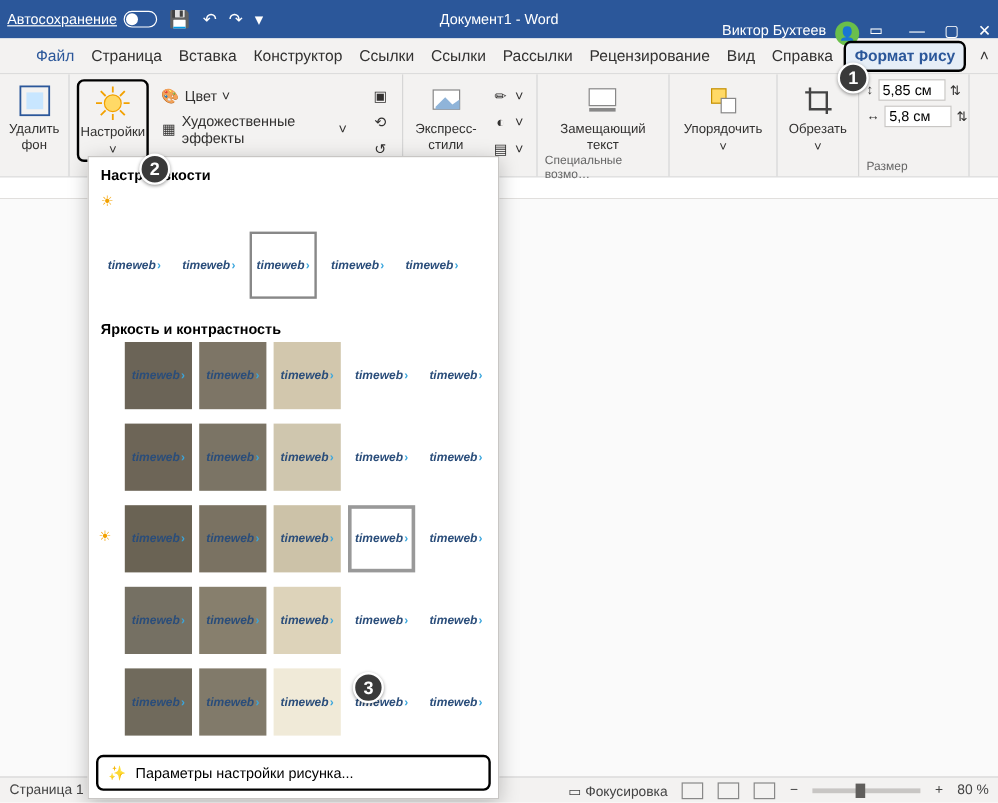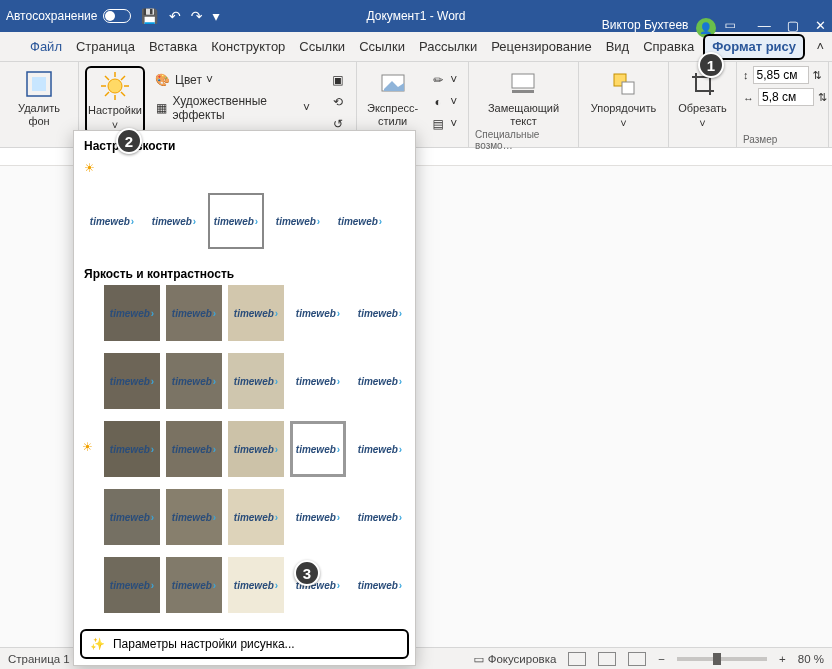--- a/index.html
+++ b/index.html
@@ -1,19 +1,19 @@
 <!DOCTYPE html>
 <html><head>
 <meta charset="utf-8">
 <style>
 * { margin: 0; padding: 0; box-sizing: border-box; font-family: "Segoe UI", Arial, sans-serif; }
 body { background: #fff; width: 832px; height: 669px; overflow: hidden; position: relative; }
 
 .titlebar { background: #2b579a; height: 32px; display: flex; align-items: center; color: #fff; font-size: 12px; padding: 0 6px; }
-.titlebar .autosave { display: flex; align-items: center; gap: 6px; }
+.titlebar .autosave { display: flex; align-items: center; gap: 6px; text-decoration: underline; }
 .titlebar .toggle { width: 28px; height: 14px; border: 1px solid #fff; border-radius: 7px; position: relative; }
 .titlebar .toggle::after { content: ""; position: absolute; left: 1px; top: 1px; width: 10px; height: 10px; border-radius: 50%; background: #fff; }
 .titlebar .qat { display: flex; gap: 10px; margin-left: 10px; align-items: center; }
 .titlebar .qat span { font-size: 14px; }
 .titlebar .doctitle { position: absolute; left: 50%; transform: translateX(-50%); }
 .titlebar .user { margin-left: auto; display: flex; align-items: flex-start; gap: 8px; margin-top: 24px; }
 .titlebar .avatar { width: 20px; height: 20px; border-radius: 50%; background: #6abf4b; display: inline-flex; align-items: center; justify-content: center; font-size: 11px; }
 .titlebar .winbtns { display: flex; gap: 16px; margin-left: 14px; font-size: 13px; }
 
 .tabs { background: #f3f2f1; height: 30px; display: flex; align-items: center; border-bottom: 1px solid #d6d6d6; font-size: 13px; color: #323130; }
@@ -104,21 +104,21 @@
   <div class="tab">Ссылки</div>
   <div class="tab">Рассылки</div>
   <div class="tab">Рецензирование</div>
   <div class="tab">Вид</div>
   <div class="tab">Справка</div>
   <div class="tab active">Формат рису</div>
   <div class="collapse">˄</div>
 </div>
 
 <div class="ribbon">
-  <div class="rgroup" style="width:79px">
+  <div class="rgroup" style="width:58px">
     <div class="bigbtn">
       <span class="icn">
         <svg width="30" height="30">
             <rect x="3" y="3" width="24" height="24" fill="none" stroke="#2b579a" stroke-width="1.5"></rect>
             <rect x="8" y="8" width="14" height="14" fill="#c8e6ff"></rect>
           </svg>
       </span>
       <span style="white-space:pre-line">Удалить
 фон</span>
     </div>

